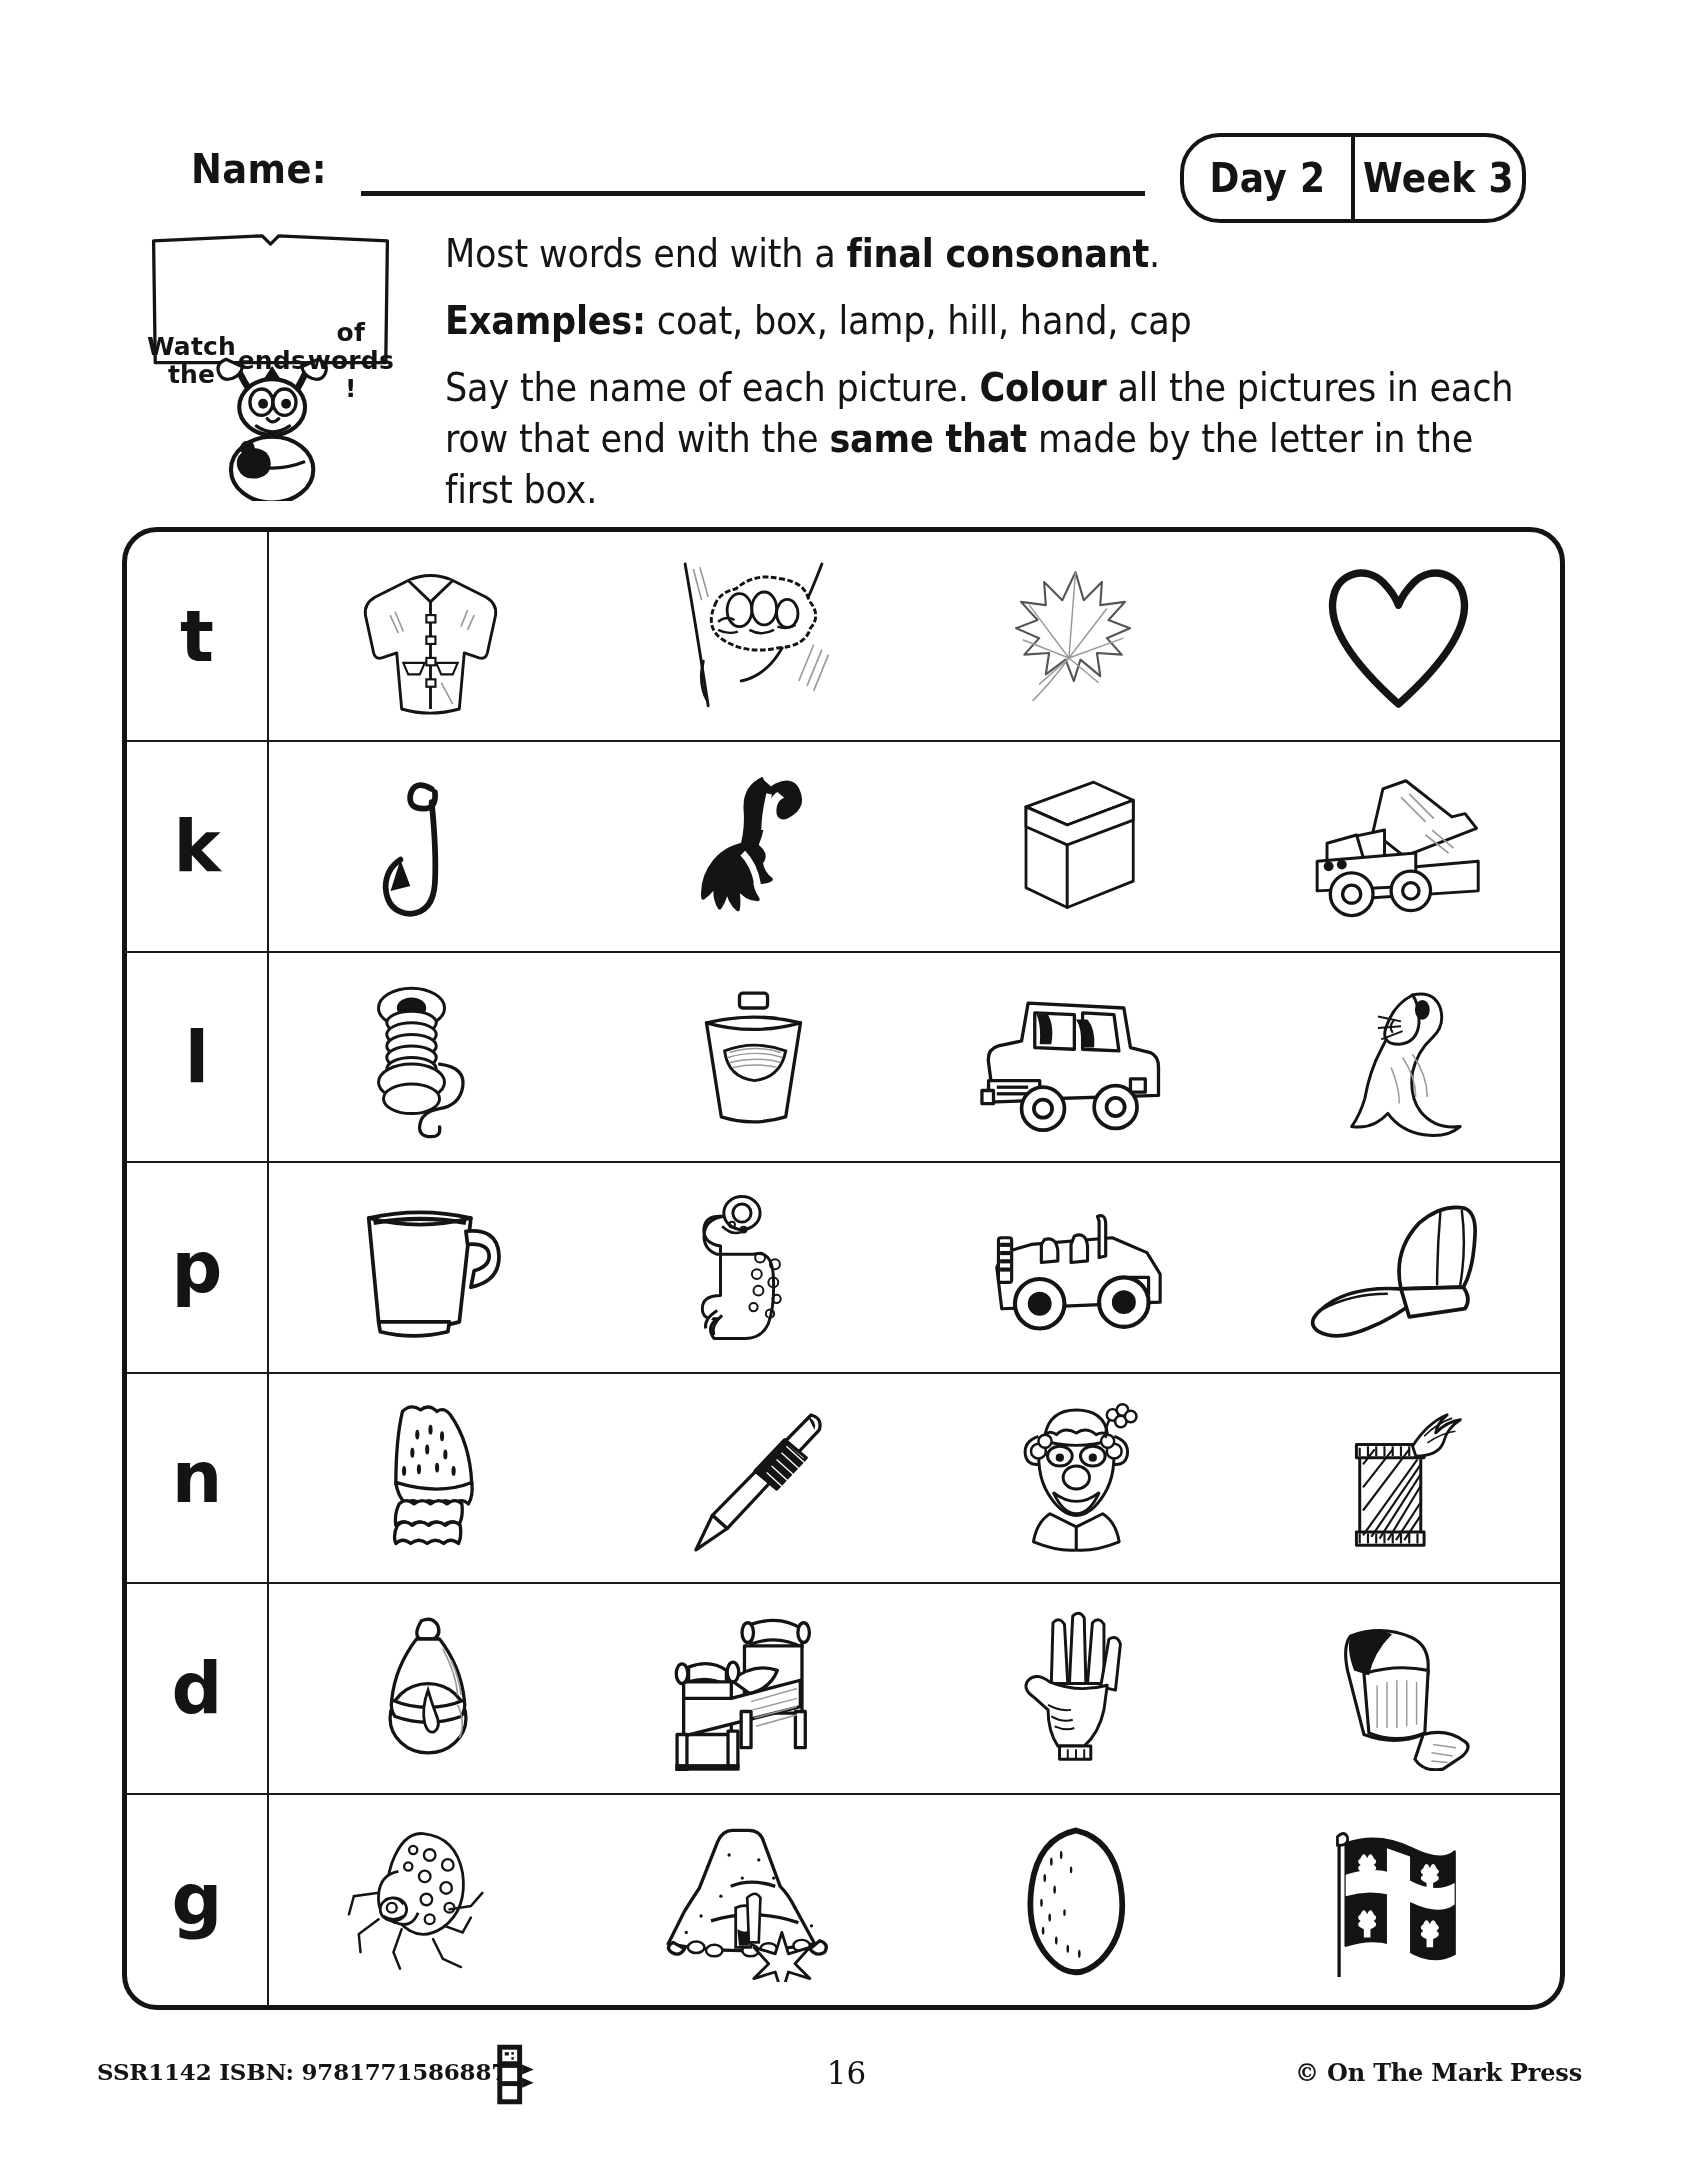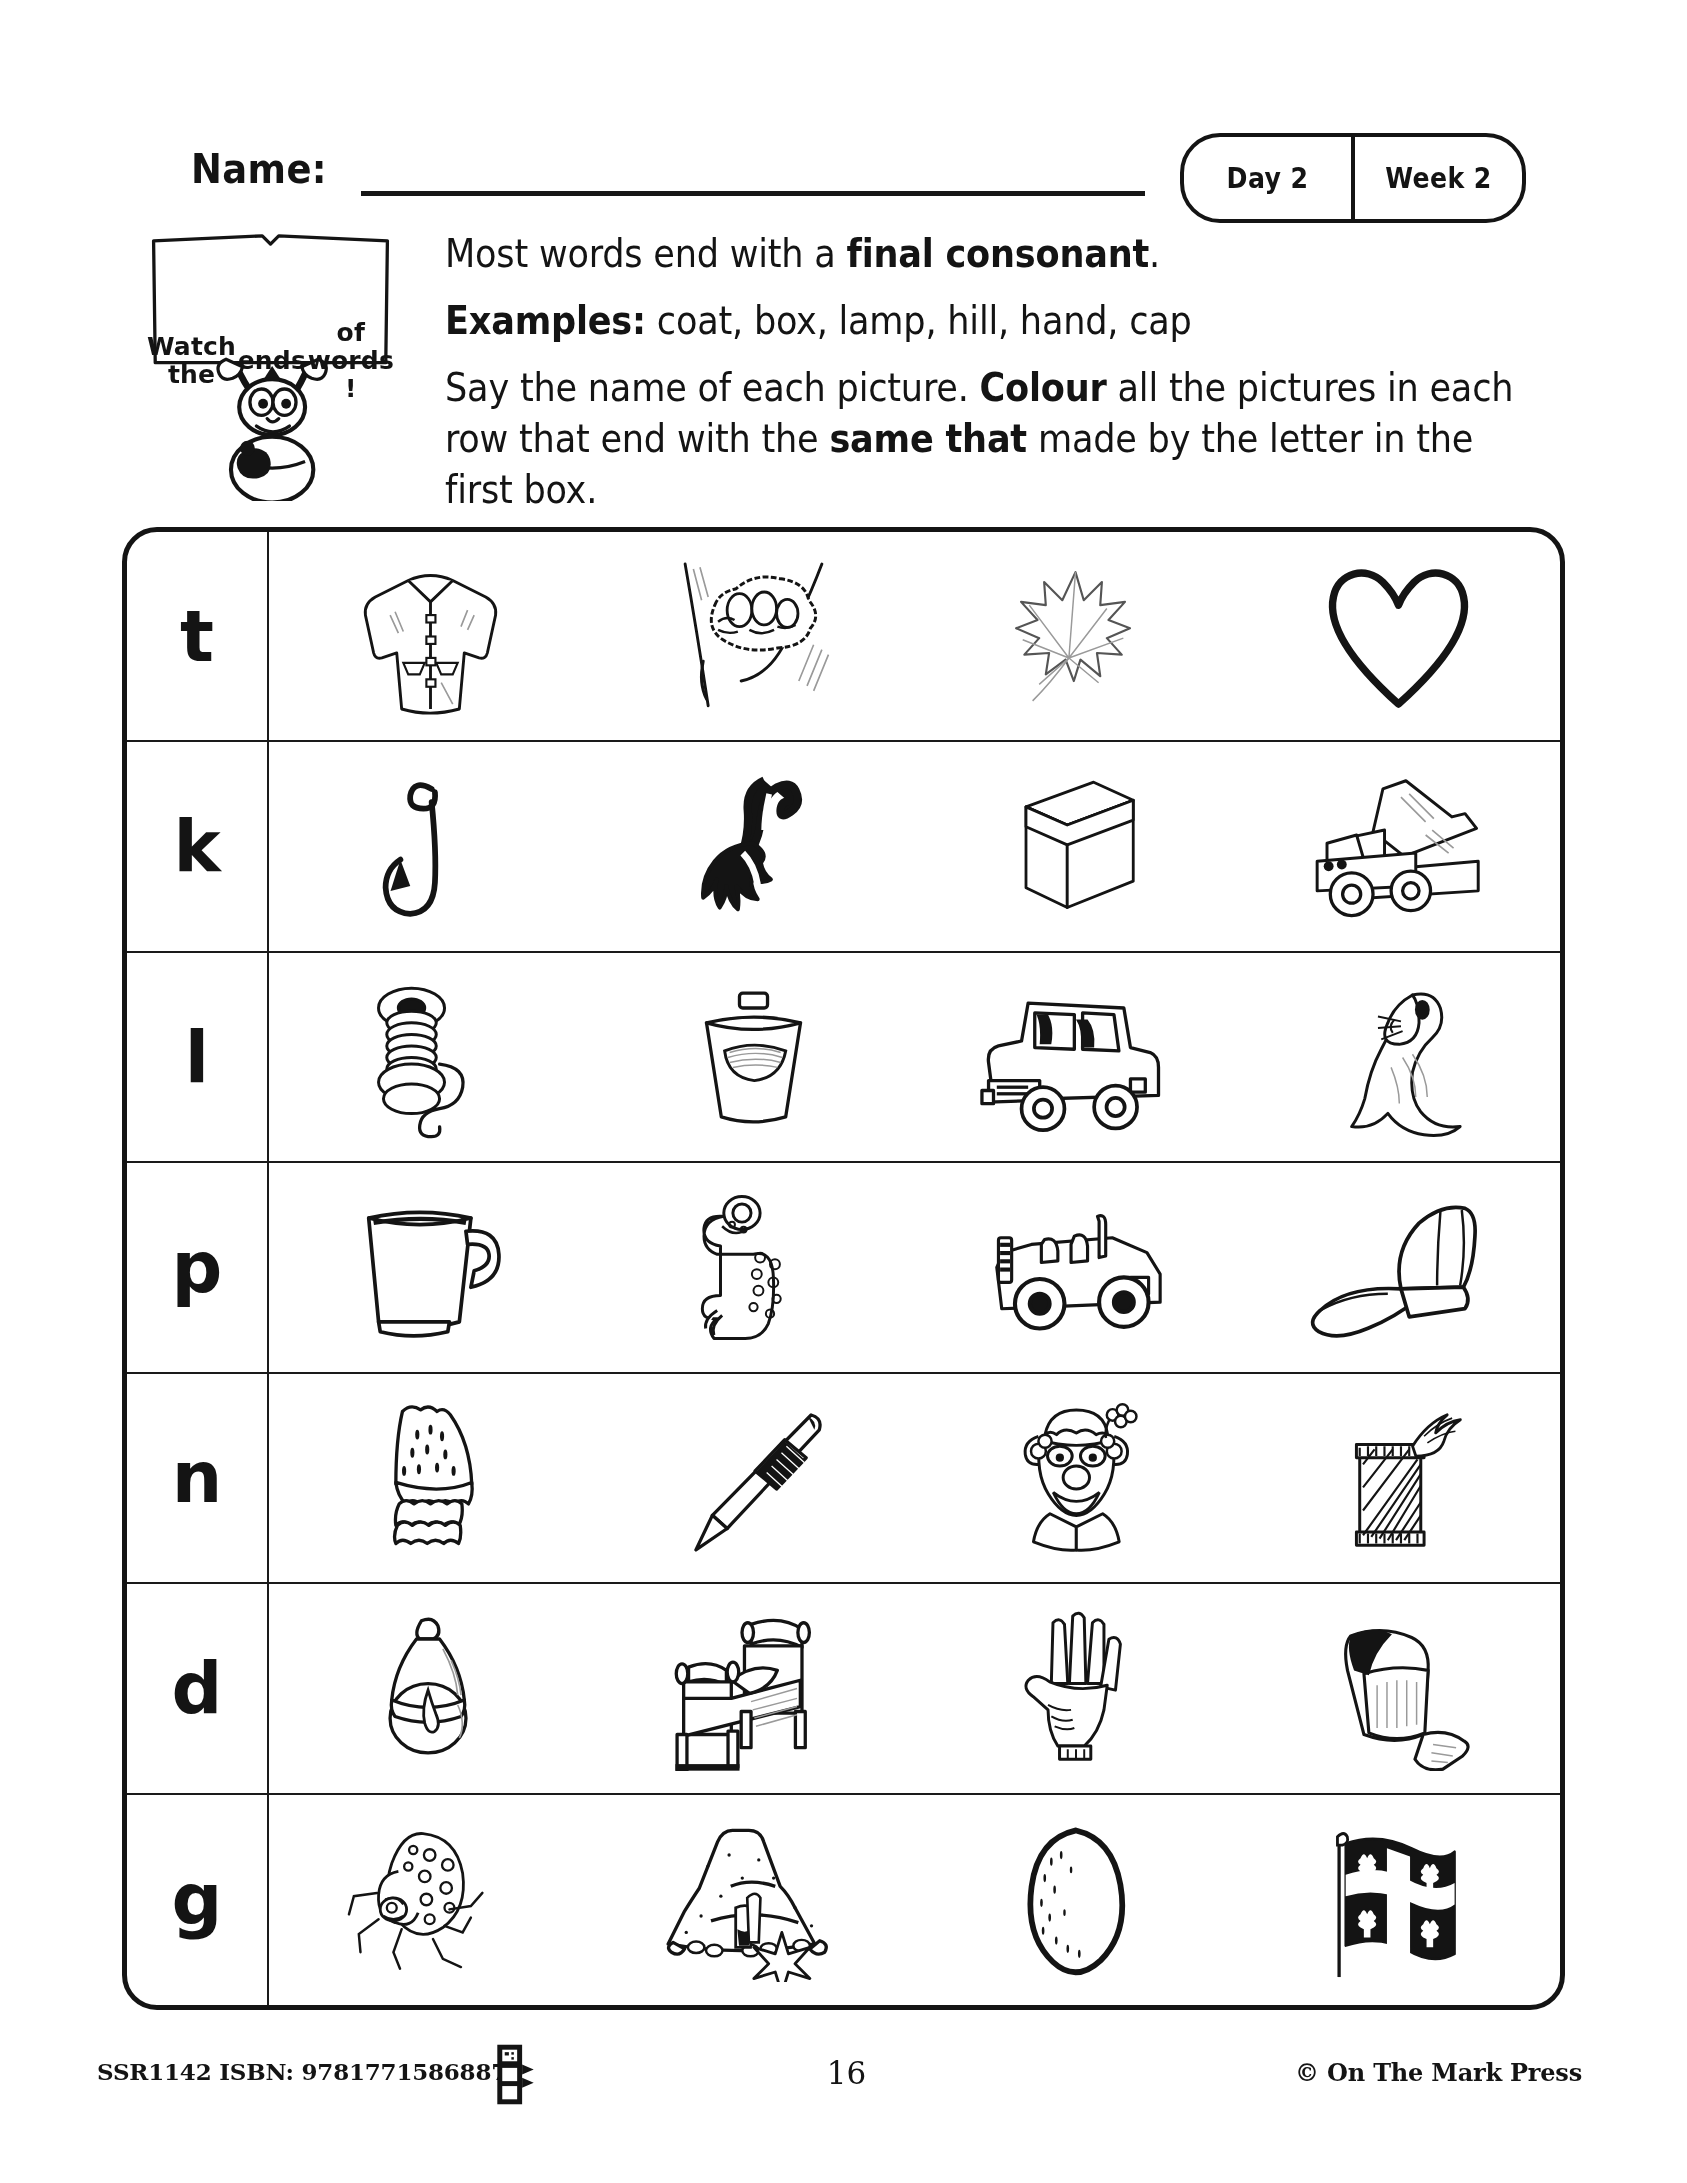--- a/index.html
+++ b/index.html
@@ -54,21 +54,21 @@
     border-radius: 40px;
     display: flex;
     background: #fff;
     overflow: hidden;
   }
   .daywk-cell {
     flex: 1 1 50%;
     display: flex;
     align-items: center;
     justify-content: center;
-    font-size: 28px;
+    font-size: 40px;
     font-weight: 600;
     letter-spacing: 0.4px;
     font-family: "DejaVu Sans Condensed", "Liberation Sans", sans-serif;
   }
   .daywk-cell.right { border-left: 4.1px solid #141414; }
 
   
   .mascot-wrap {
     position: absolute;
     left: 147px;
@@ -201,21 +201,21 @@
 
 <div class="page">
 
   <div class="header">
 
     <div class="name-label">Name:</div>
     <div class="name-rule"></div>
 
     <div class="daywk">
       <div class="daywk-cell">Day 2</div>
-      <div class="daywk-cell right">Week 2</div>
+      <div class="daywk-cell right">Week 3</div>
     </div>
 
     <div class="mascot-wrap">
       <svg width="247" height="280" viewBox="0 0 300 340">
 
         <path d="M8 24 L140 18 L150 28 L160 18 L292 24 L290 172 L10 172 Z" fill="#ffffff" stroke="#141414" stroke-width="4" stroke-linejoin="round"></path>
 
         <path d="M108 176 Q118 196 130 214" stroke="#141414" stroke-width="8" fill="none" stroke-linecap="round"></path>
         <path d="M196 176 Q188 196 176 214" stroke="#141414" stroke-width="8" fill="none" stroke-linecap="round"></path>
 

